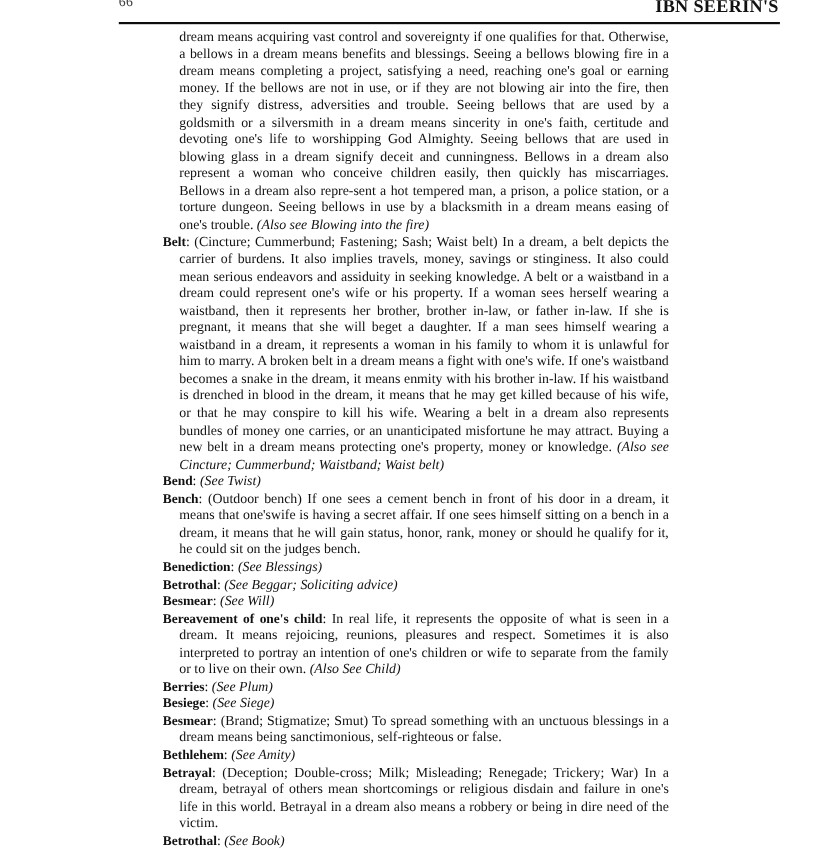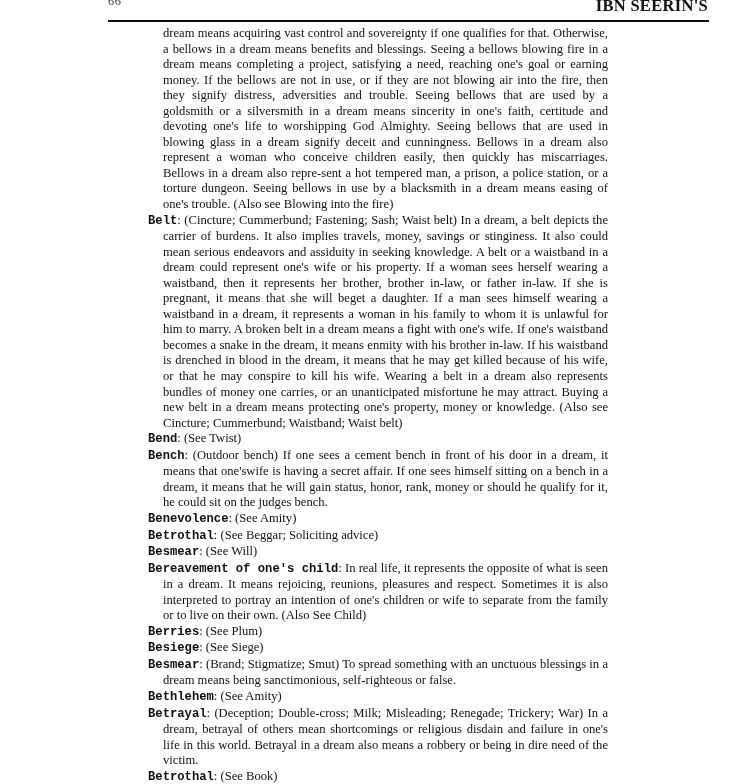--- a/index.html
+++ b/index.html
@@ -78,25 +78,26 @@
   .entry {
     padding-left: 15px;
     text-indent: -15px;
   }
   .cont {
     text-indent: 0;
     padding-left: 15px;
   }
 
   .headword {
-    font-family: Liberation Mono, monospace;
+    font-family: Liberation Serif, serif;
     font-weight: bold;
     font-size: 12.2px;
   }
   .ital {
+    font-style: italic;
   }
 </style>
 </head>
 <body>
 
 <div class="page">
 
   <div class="header">
     <span class="folio">66</span>
     <span class="running-title">IBN SEERIN'S</span>
@@ -106,22 +107,22 @@
   <div class="column">
 
     <p class="para cont"><span>dream means acquiring vast control and sovereignty if one qualifies for that. Otherwise, a bellows in a dream means benefits and blessings. Seeing a bellows blowing fire in a dream means completing a project, satisfying a need, reaching one's goal or earning money. If the bellows are not in use, or if they are not blowing air into the fire, then they signify distress, adversities and trouble. Seeing bellows that are used by a goldsmith or a silversmith in a dream means sincerity in one's faith, certitude and devoting one's life to worshipping God Almighty. Seeing bellows that are used in blowing glass in a dream signify deceit and cunningness. Bellows in a dream also represent a woman who conceive children easily, then quickly has miscarriages. Bellows in a dream also repre-sent a hot tempered man, a prison, a police station, or a torture dungeon. Seeing bellows in use by a blacksmith in a dream means easing of one's trouble. </span><span class="ital">(Also see Blowing into the fire)</span></p>
 
     <p class="para entry"><span class="headword">Belt</span><span>: (Cincture; Cummerbund; Fastening; Sash; Waist belt) In a dream, a belt depicts the carrier of burdens. It also implies travels, money, savings or stinginess. It also could mean serious endeavors and assiduity in seeking knowledge. A belt or a waistband in a dream could represent one's wife or his property. If a woman sees herself wearing a waistband, then it represents her brother, brother in-law, or father in-law. If she is pregnant, it means that she will beget a daughter. If a man sees himself wearing a waistband in a dream, it represents a woman in his family to whom it is unlawful for him to marry. A broken belt in a dream means a fight with one's wife. If one's waistband becomes a snake in the dream, it means enmity with his brother in-law. If his waistband is drenched in blood in the dream, it means that he may get killed because of his wife, or that he may conspire to kill his wife. Wearing a belt in a dream also represents bundles of money one carries, or an unanticipated misfortune he may attract. Buying a new belt in a dream means protecting one's property, money or knowledge. </span><span class="ital">(Also see Cincture; Cummerbund; Waistband; Waist belt)</span></p>
 
     <p class="para entry"><span class="headword">Bend</span><span>: </span><span class="ital">(See Twist)</span></p>
 
     <p class="para entry"><span class="headword">Bench</span><span>: (Outdoor bench) If one sees a cement bench in front of his door in a dream, it means that one'swife is having a secret affair. If one sees himself sitting on a bench in a dream, it means that he will gain status, honor, rank, money or should he qualify for it, he could sit on the judges bench.</span><span class="ital"></span></p>
 
+    <p class="para entry"><span class="headword">Benediction</span><span>: </span><span class="ital">(See Blessings)</span></p>
 
-    <p class="para entry"><span class="headword">Benevolence</span><span>: </span><span class="ital">(See Amity)</span></p>
 
     <p class="para entry"><span class="headword">Betrothal</span><span>: </span><span class="ital">(See Beggar; Soliciting advice)</span></p>
 
     <p class="para entry"><span class="headword">Besmear</span><span>: </span><span class="ital">(See Will)</span></p>
 
     <p class="para entry"><span class="headword">Bereavement of one's child</span><span>: In real life, it represents the opposite of what is seen in a dream. It means rejoicing, reunions, pleasures and respect. Sometimes it is also interpreted to portray an intention of one's children or wife to separate from the family or to live on their own. </span><span class="ital">(Also See Child)</span></p>
 
     <p class="para entry"><span class="headword">Berries</span><span>: </span><span class="ital">(See Plum)</span></p>
 
     <p class="para entry"><span class="headword">Besiege</span><span>: </span><span class="ital">(See Siege)</span></p>

